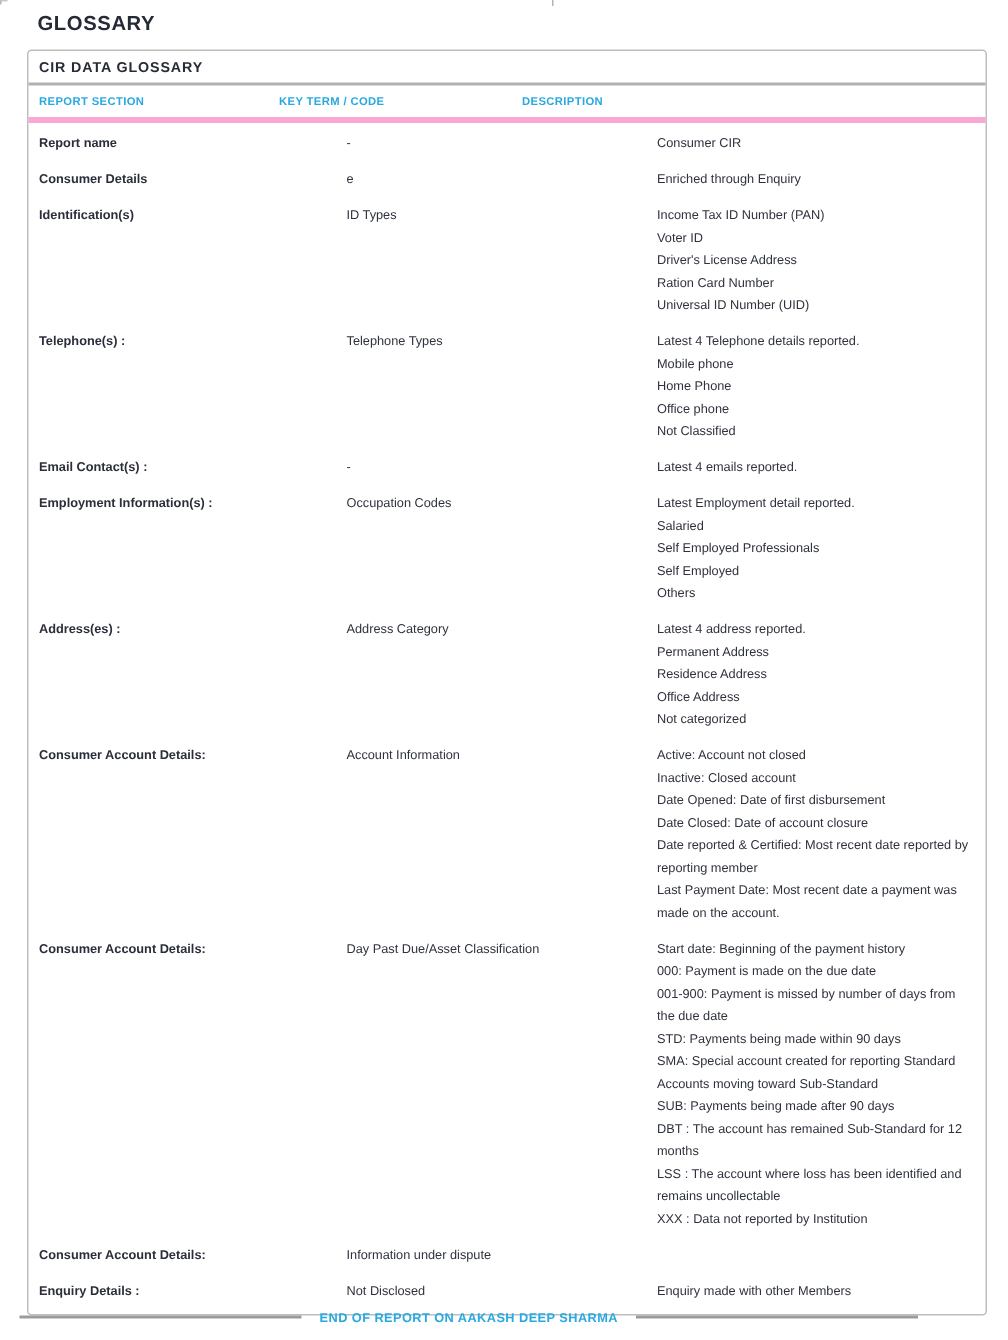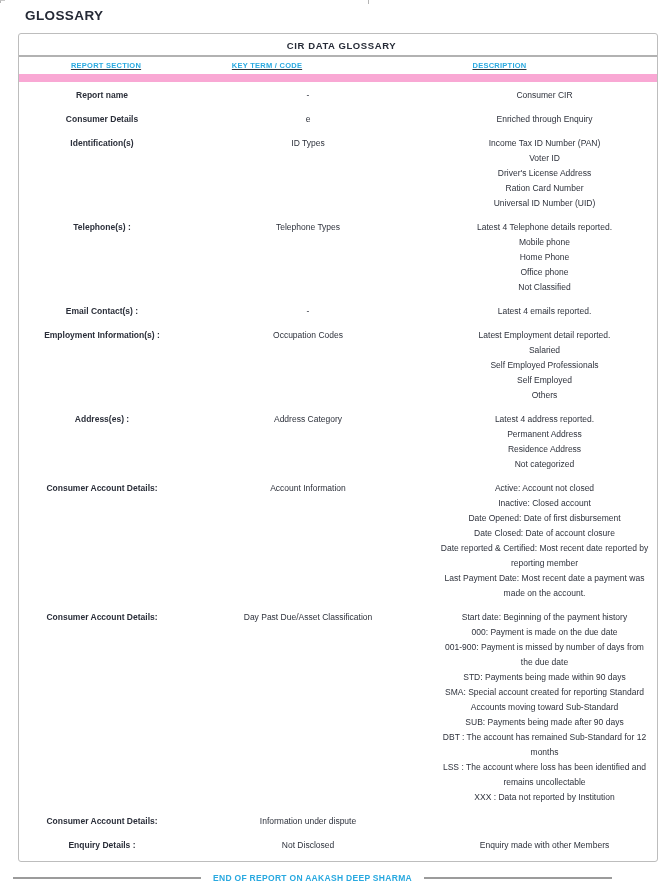--- a/index.html
+++ b/index.html
@@ -4,21 +4,21 @@
 <style>
   * { margin: 0; padding: 0; box-sizing: border-box; }
   html, body { background: #ffffff; }
   body {
     width: 672px; height: 893px;
     font-family: "Liberation Sans", "DejaVu Sans", sans-serif;
     color: #2e323c;
     position: relative;
     overflow: hidden;
   }
-  .page { position: relative; width: 620px; height: 893px; text-align: center; }
+  .page { position: relative; width: 620px; height: 893px; }
 
   
   .crop-tick-left {
     position: absolute; left: 0; top: 0; width: 5px; height: 3px;
     border-left: 1px solid #b5b5b5; border-top: 1px solid #c9c9c9;
   }
   .crop-tick-mid {
     position: absolute; left: 368px; top: 0; width: 1px; height: 4px;
     background: #b5b5b5;
   }
@@ -40,22 +40,21 @@
     font-size: 9.5px; font-weight: 700; letter-spacing: 0.6px;
     color: #262b37;
     border-bottom: 2px solid #b2b2b2;
   }
   .col-headers {
     display: grid;
     grid-template-columns: 160px 162px 1fr;
     align-items: center;
     height: 25px;
     padding: 0 6px 0 7px;
-    border-bottom: 8px solid #f9a8d4;
-    text-decoration: underline;
+    border-bottom: 4px solid #f9a8d4;
   }
   .col-header {
     font-size: 7.5px; font-weight: 700; letter-spacing: 0.25px;
   }
   .rows { padding: 6px 6px 8px 7px; }
   .g-row {
     display: grid;
     grid-template-columns: 160px 162px 1fr;
     margin-bottom: 9px;
     font-size: 8.5px; line-height: 15px; gap: 45px;
@@ -156,20 +155,21 @@
           </div>
   </div>
 
   <div class="g-row">
     <div class="cell-section">Address(es) :</div>
     <div class="cell-term">Address Category</div>
     <div class="cell-desc">
             <span class="desc-line">Latest 4 address reported.</span>
             <span class="desc-line">Permanent Address</span>
             <span class="desc-line">Residence Address</span>
+            <span class="desc-line">Office Address</span>
             <span class="desc-line">Not categorized</span>
           </div>
   </div>
 
   <div class="g-row">
     <div class="cell-section">Consumer Account Details:</div>
     <div class="cell-term">Account Information</div>
     <div class="cell-desc">
             <span class="desc-line">Active: Account not closed</span>
             <span class="desc-line">Inactive: Closed account</span>

